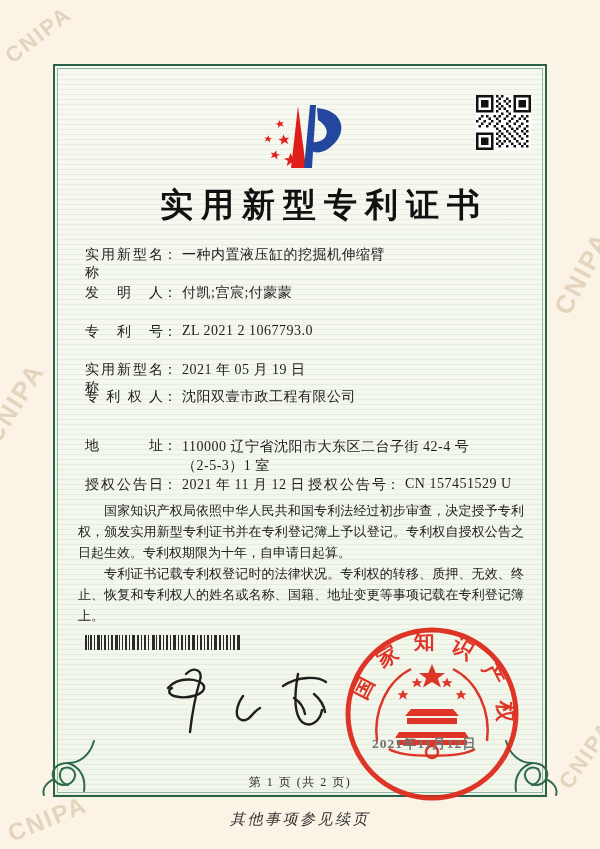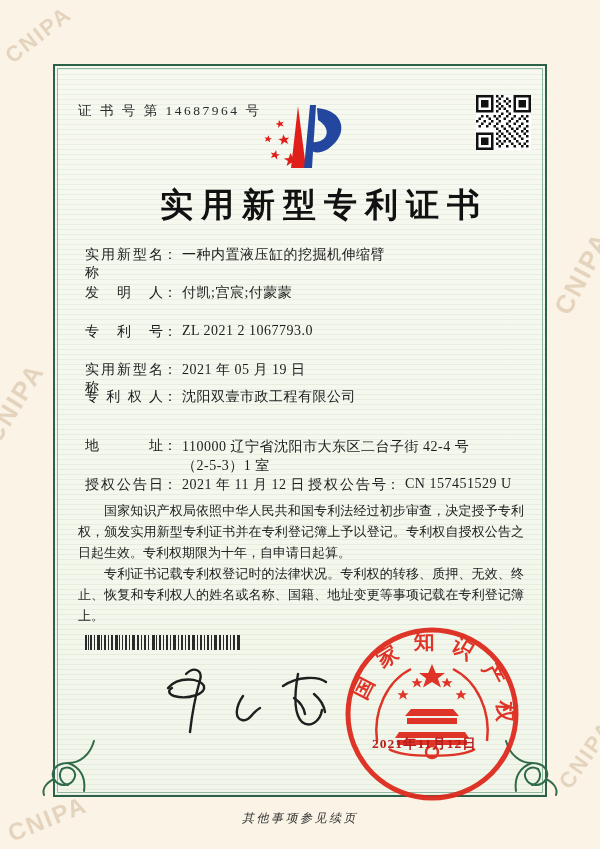--- a/index.html
+++ b/index.html
@@ -50,53 +50,52 @@
   }
   .paras p{ margin:0; text-indent:2em; }
   .sig-block{
     position:absolute; left:88px; top:683px; font-size:14px;
     letter-spacing:3px; color:#1d1d1d; line-height:26px;
   }
   .signature-svg{ position:absolute; left:148px; top:660px; z-index:3; }
   .seal-svg{ position:absolute; left:337px; top:619px; z-index:5; opacity:0.95; }
   .seal-date{
     position:absolute; left:372px; top:735px; z-index:6;
-    font-size:13.5px; color:#b91c1c; letter-spacing:1px; font-weight:bold;
+    font-size:13.5px; color:#737373; letter-spacing:1px; font-weight:bold;
   }
   .barcode-svg{ position:absolute; left:85px; top:635px; }
   .qr-svg{ position:absolute; left:476px; top:95px; }
   .logo-svg{ position:absolute; left:238px; top:94px; }
   .pageinfo{
     position:absolute; left:0; top:774px; width:600px; text-align:center;
     font-size:12px; letter-spacing:1.5px; color:#2b2b2b;
   }
   .footnote{
     position:absolute; left:0; top:810px; width:600px; text-align:center;
-    font-size:12px; font-style:italic; letter-spacing:2.5px; color:#333;
+    font-size:15px; font-style:italic; letter-spacing:2.5px; color:#333;
   }
   .ornament{ position:absolute; z-index:4; }
 </style>
 </head>
 <body>
 
 <div id="page">
 
   <div class="wm" style="left:0px; top:22px; font-size:22px; transform:rotate(-38deg);">CNIPA</div>
   <div class="wm wm-inner" style="left:378px; top:252px; font-size:34px; transform:rotate(-48deg);">CNIPA</div>
   <div class="wm" style="left:538px; top:258px; font-size:26px; transform:rotate(-62deg);">CNIPA</div>
   <div class="wm" style="left:-30px; top:388px; font-size:26px; transform:rotate(-58deg);">CNIPA</div>
   <div class="wm wm-inner" style="left:140px; top:555px; font-size:36px; transform:rotate(-47deg);">CNIPA</div>
   <div class="wm" style="left:6px; top:805px; font-size:24px; transform:rotate(-22deg);">CNIPA</div>
   <div class="wm" style="left:548px; top:742px; font-size:22px; transform:rotate(-55deg);">CNIPA</div>
 
   <div class="frame">
     <div class="frame-inner"></div>
   </div>
 
-  <div class="certno">证 书 号 第 14687964 号</div>
 
   <svg class="logo-svg" width="125" height="88" viewBox="0 0 125 88">
     <defs>
       <path id="star" d="M0,-10 L2.9,-3.1 10,-3.1 4.5,1.2 6.9,8.1 0,3.8 -6.9,8.1 -4.5,1.2 -10,-3.1 -2.9,-3.1 Z"></path>
     </defs>
     <g fill="#e01f1b">
       <use href="#star" transform="translate(42,30) scale(0.42) rotate(-15)"></use>
       <use href="#star" transform="translate(30,45) scale(0.38) rotate(10)"></use>
       <use href="#star" transform="translate(46,46) scale(0.55) rotate(-8)"></use>
       <use href="#star" transform="translate(37,61) scale(0.48) rotate(14)"></use>
@@ -341,16 +340,17 @@
   </svg>
   <svg class="ornament" style="left:502px; top:735px; transform:scaleX(-1);" width="60" height="62" viewBox="0 0 60 62">
     <g fill="none" stroke="#2f6a4a" stroke-width="2" stroke-linecap="round">
       <path d="M56,6 C52,20 42,28 30,28 C18,28 12,36 16,44 C20,52 32,52 36,44 C40,36 32,30 24,34"></path>
       <path d="M30,28 C42,32 48,42 46,56"></path>
       <path d="M16,44 C8,48 4,54 6,60"></path>
       <path d="M24,34 C20,40 22,48 30,50"></path>
     </g>
   </svg>
 
+  <div class="pageinfo">第 1 页 (共 2 页)</div>
 
   <div class="footnote">其他事项参见续页</div>
 
 </div>
 
 </body></html>

